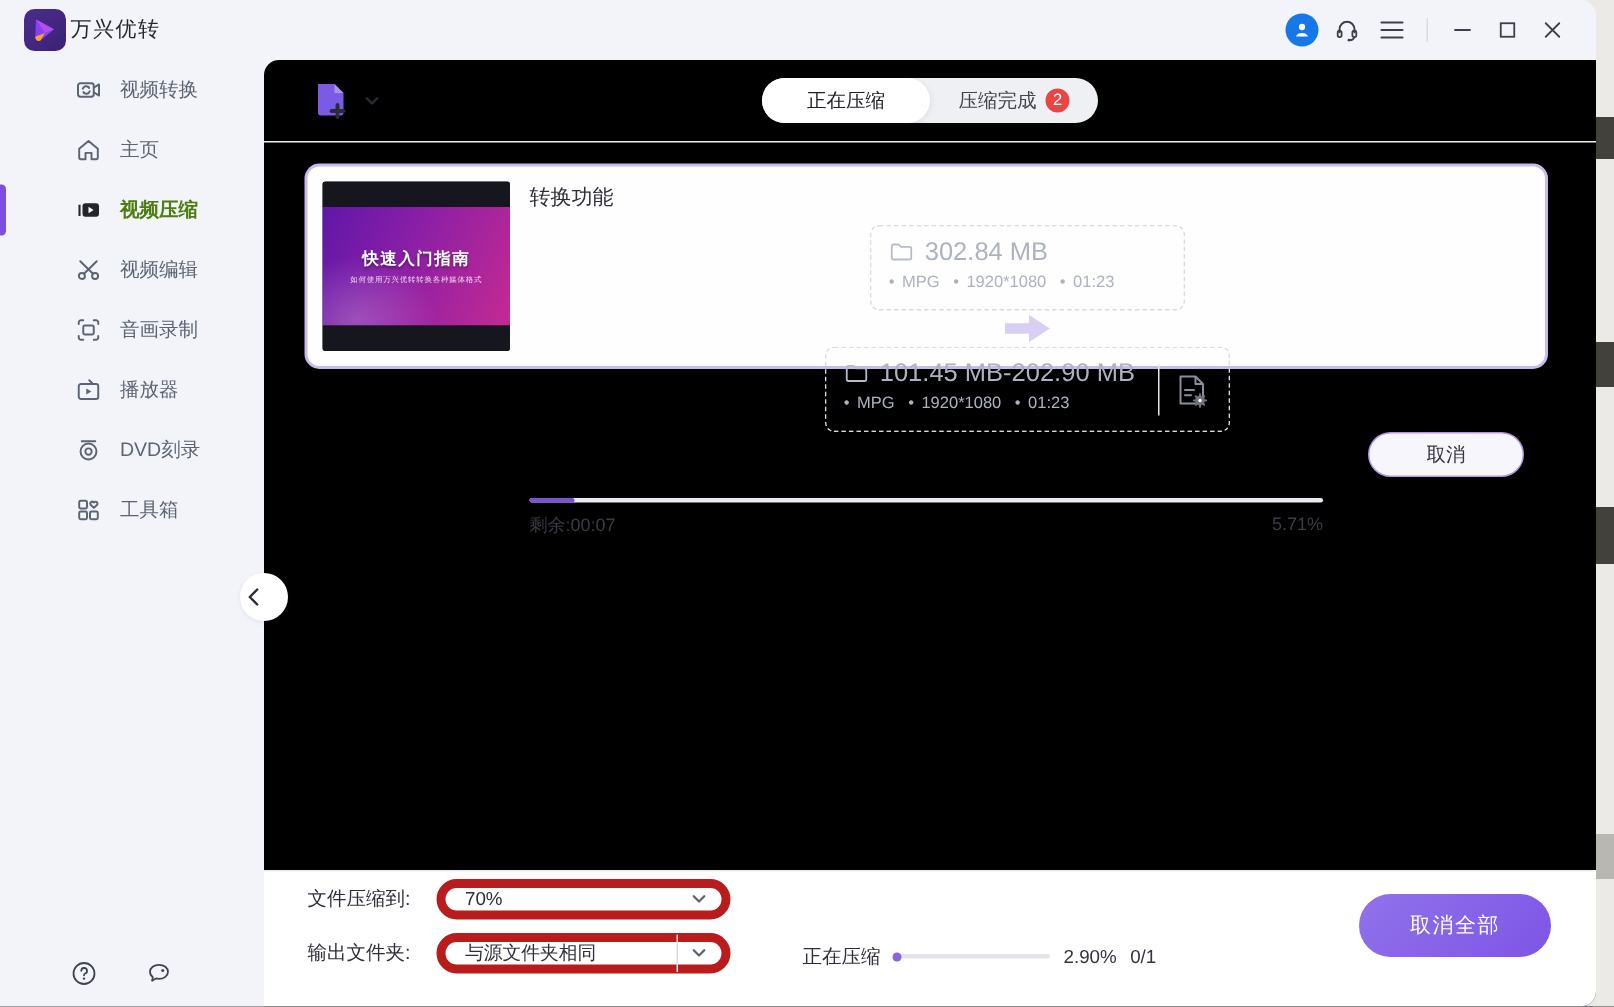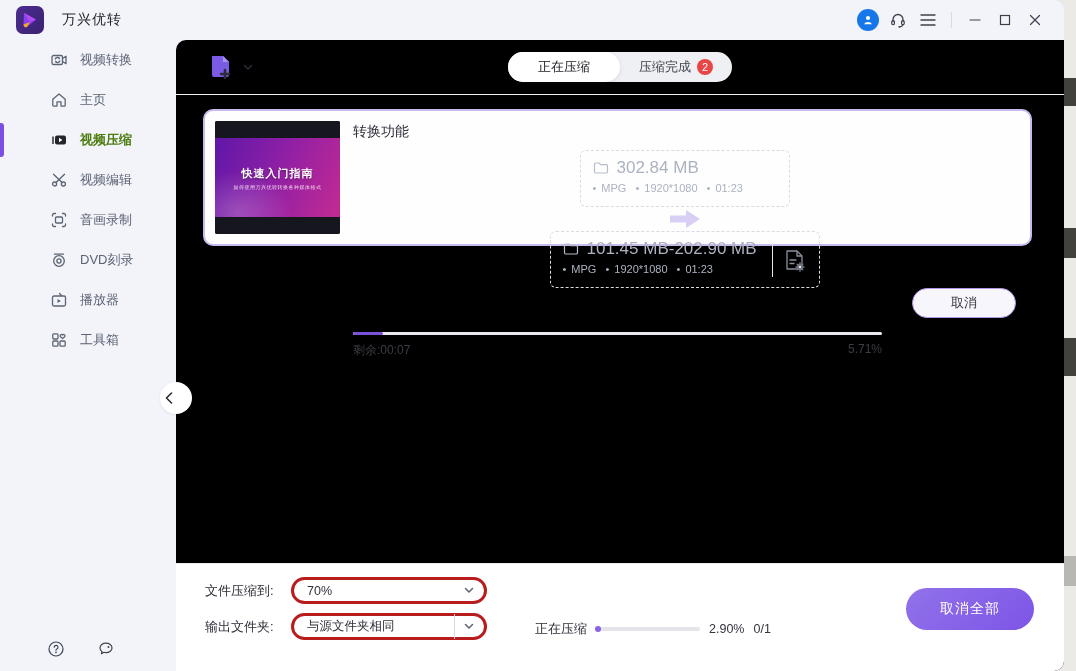--- a/index.html
+++ b/index.html
@@ -15,21 +15,21 @@
   .artifact.a4{ top:556px; height:30px; }
   .artifact.soft{ background:#b9b7b2; }
 
   .window { position:absolute; left:0; top:0; width:1064px; height:671px;
     background:#f2f4fa; border-radius:0 10px 10px 0; overflow:hidden; }
 
   
   .titlebar { position:absolute; top:0; left:0; right:0; height:40px; display:flex; align-items:center; padding:0 14px 0 16px; }
   .logo { width:28px; height:28px; border-radius:7px; background:linear-gradient(135deg,#4b2c8f,#3a2272); position:relative; flex:0 0 auto; }
   .logo svg{ position:absolute; left:5px; top:5px; }
-  .app-title { margin-left:18px; font-size:14px; color:#24252e; letter-spacing:1px; }
+  .app-title { margin-left:3px; font-size:14px; color:#24252e; letter-spacing:1px; }
   .tb-spacer { flex:1; }
   .tb-btn { width:30px; height:28px; display:flex; align-items:center; justify-content:center; cursor:pointer; }
   .avatar { width:22px; height:22px; border-radius:50%; background:#1677e8; display:flex; align-items:center; justify-content:center; }
   .tb-sep { width:1px; height:16px; background:#d9dbe2; margin:0 8px; }
 
   
   .sidebar { position:absolute; top:40px; left:0; width:176px; bottom:0; background:#f2f4fa; }
   .side-item { position:relative; height:40px; display:flex; align-items:center; padding-left:50px; cursor:pointer; color:#5c6372; font-size:13px; }
   .side-item .s-icon { position:absolute; left:50px; top:50%; transform:translateY(-50%); width:18px; height:18px; }
   .side-item .s-label { margin-left:30px; white-space:nowrap; }
@@ -78,25 +78,25 @@
   .t-divider { width:1px; background:#e7e8ee; margin:4px 10px 10px 4px; }
   .gear-btn { align-self:center; cursor:pointer; margin-top:-4px; }
   .cancel-btn { margin-left:auto; width:104px; height:30px; border:1.5px solid #b196e6; border-radius:16px; background:#f8f6fd; color:#33343e; font-size:13px; display:flex; align-items:center; justify-content:center; cursor:pointer; }
 
   .prog-wrap { width:529px; margin-top:14px; }
   .prog-track { height:3px; background:#e9e9f0; border-radius:2px; overflow:hidden; }
   .prog-fill { height:100%; background:#7a52d8; border-radius:2px; }
   .prog-meta { display:flex; justify-content:space-between; margin-top:7px; font-size:12px; color:#3b3c46; }
 
   
-  .footer { position:absolute; left:0; right:0; bottom:0; height:108px; border-top:1px solid #ececf1; background:#fff; display:flex; align-items:center; padding:0 30px 18px 29px; }
+  .footer { position:absolute; left:0; right:0; bottom:0; height:91px; border-top:1px solid #ececf1; background:#fff; display:flex; align-items:center; padding:0 30px 18px 29px; }
   .f-left { display:flex; flex-direction:column; gap:9px; }
   .f-row { display:flex; align-items:center; height:27px; }
   .f-label { width:86px; font-size:13px; color:#2e2f3a; }
-  .dropdown { width:196px; height:27px; border:3px solid #b91c1c; border-radius:14px; display:flex; align-items:center; padding:0 10px 0 13px; font-size:12.5px; color:#2e2f3a; cursor:pointer; background:#fff; }
+  .dropdown { width:196px; height:27px; border:6px solid #b91c1c; border-radius:14px; display:flex; align-items:center; padding:0 10px 0 13px; font-size:12.5px; color:#2e2f3a; cursor:pointer; background:#fff; }
   .dd-value { flex:1; white-space:nowrap; overflow:hidden; }
   .dd-split { width:1px; height:25px; background:#d9dbe2; margin-right:9px; }
   .f-status { display:flex; align-items:center; margin-left:48px; margin-top:41px; gap:9px; }
   .f-status-label { font-size:13px; color:#2e2f3a; }
   .mini-track { width:104px; height:3.5px; background:#e4e5ea; border-radius:2px; position:relative; }
   .mini-dot { position:absolute; left:-1px; top:-1px; width:6px; height:6px; border-radius:50%; background:#8a63e6; }
   .mini-fill { height:100%; background:#8a63e6; border-radius:2px; }
   .f-status-text { font-size:12.5px; color:#33343e; display:flex; gap:9px; }
   .cancel-all { margin-left:auto; width:128px; height:42px; border-radius:21px; border:none; background:linear-gradient(135deg,#9172ea,#7d55e6); color:#fff; font-size:14px; display:flex; align-items:center; justify-content:center; cursor:pointer; letter-spacing:1px; }
 
@@ -199,33 +199,33 @@
     </div>
     <div class="side-item">
       <svg class="s-icon" viewBox="0 0 18 18">
         <path class="side-icon-stroke" d="M2.5 5V4A1.5 1.5 0 0 1 4 2.5h1.5 M12.5 2.5H14A1.5 1.5 0 0 1 15.5 4v1 M15.5 13v1A1.5 1.5 0 0 1 14 15.5h-1.5 M5.5 15.5H4A1.5 1.5 0 0 1 2.5 14v-1"></path>
         <rect class="side-icon-stroke" x="5.5" y="6" width="7" height="6" rx="1"></rect>
       </svg>
       <span class="s-label">音画录制</span>
     </div>
     <div class="side-item">
       <svg class="s-icon" viewBox="0 0 18 18">
+        <rect class="side-icon-stroke" x="2.5" y="5" width="13" height="10" rx="1.5"></rect>
+        <path class="side-icon-stroke" d="M9.5 2.5l2 2"></path>
+        <path d="M7.5 8l3.4 2-3.4 2z" fill="#5c6372"></path>
+      </svg>
+      <span class="s-label">播放器</span>
+    </div>
+    <div class="side-item">
+      <svg class="s-icon" viewBox="0 0 18 18">
         <path class="side-icon-stroke" d="M4.5 3.2h9"></path>
         <circle class="side-icon-stroke" cx="9" cy="10" r="5.3"></circle>
         <circle class="side-icon-stroke" cx="9" cy="10" r="2.1"></circle>
       </svg>
       <span class="s-label">DVD刻录</span>
-    </div>
-    <div class="side-item">
-      <svg class="s-icon" viewBox="0 0 18 18">
-        <rect class="side-icon-stroke" x="2.5" y="5" width="13" height="10" rx="1.5"></rect>
-        <path class="side-icon-stroke" d="M9.5 2.5l2 2"></path>
-        <path d="M7.5 8l3.4 2-3.4 2z" fill="#5c6372"></path>
-      </svg>
-      <span class="s-label">播放器</span>
     </div>
     <div class="side-item">
       <svg class="s-icon" viewBox="0 0 18 18">
         <rect class="side-icon-stroke" x="2.8" y="2.8" width="5.2" height="5.2" rx="1"></rect>
         <rect class="side-icon-stroke" x="2.8" y="10" width="5.2" height="5.2" rx="1"></rect>
         <rect class="side-icon-stroke" x="10" y="10" width="5.2" height="5.2" rx="1"></rect>
         <path class="side-icon-stroke" d="M12.6 7.6 L10.6 5.7 a1.3 1.3 0 0 1 1.85-1.85 l.15.15.15-.15 a1.3 1.3 0 0 1 1.85 1.85 Z"></path>
       </svg>
       <span class="s-label">工具箱</span>
     </div>

